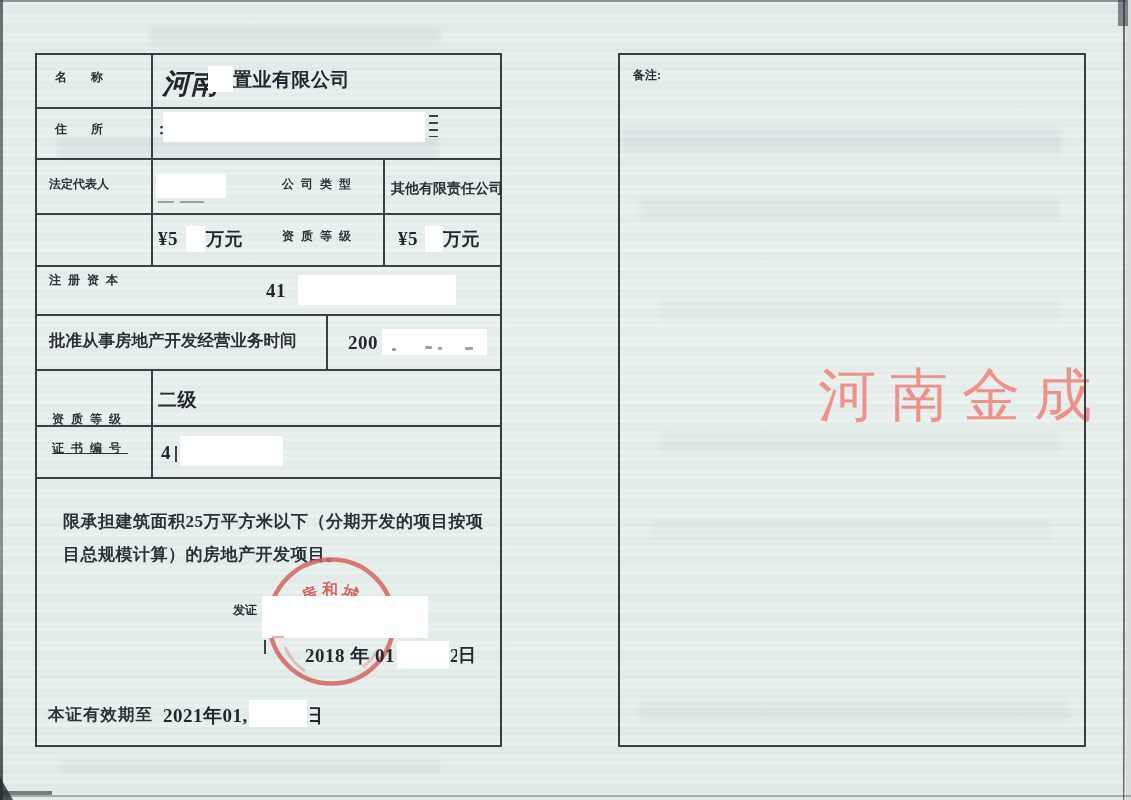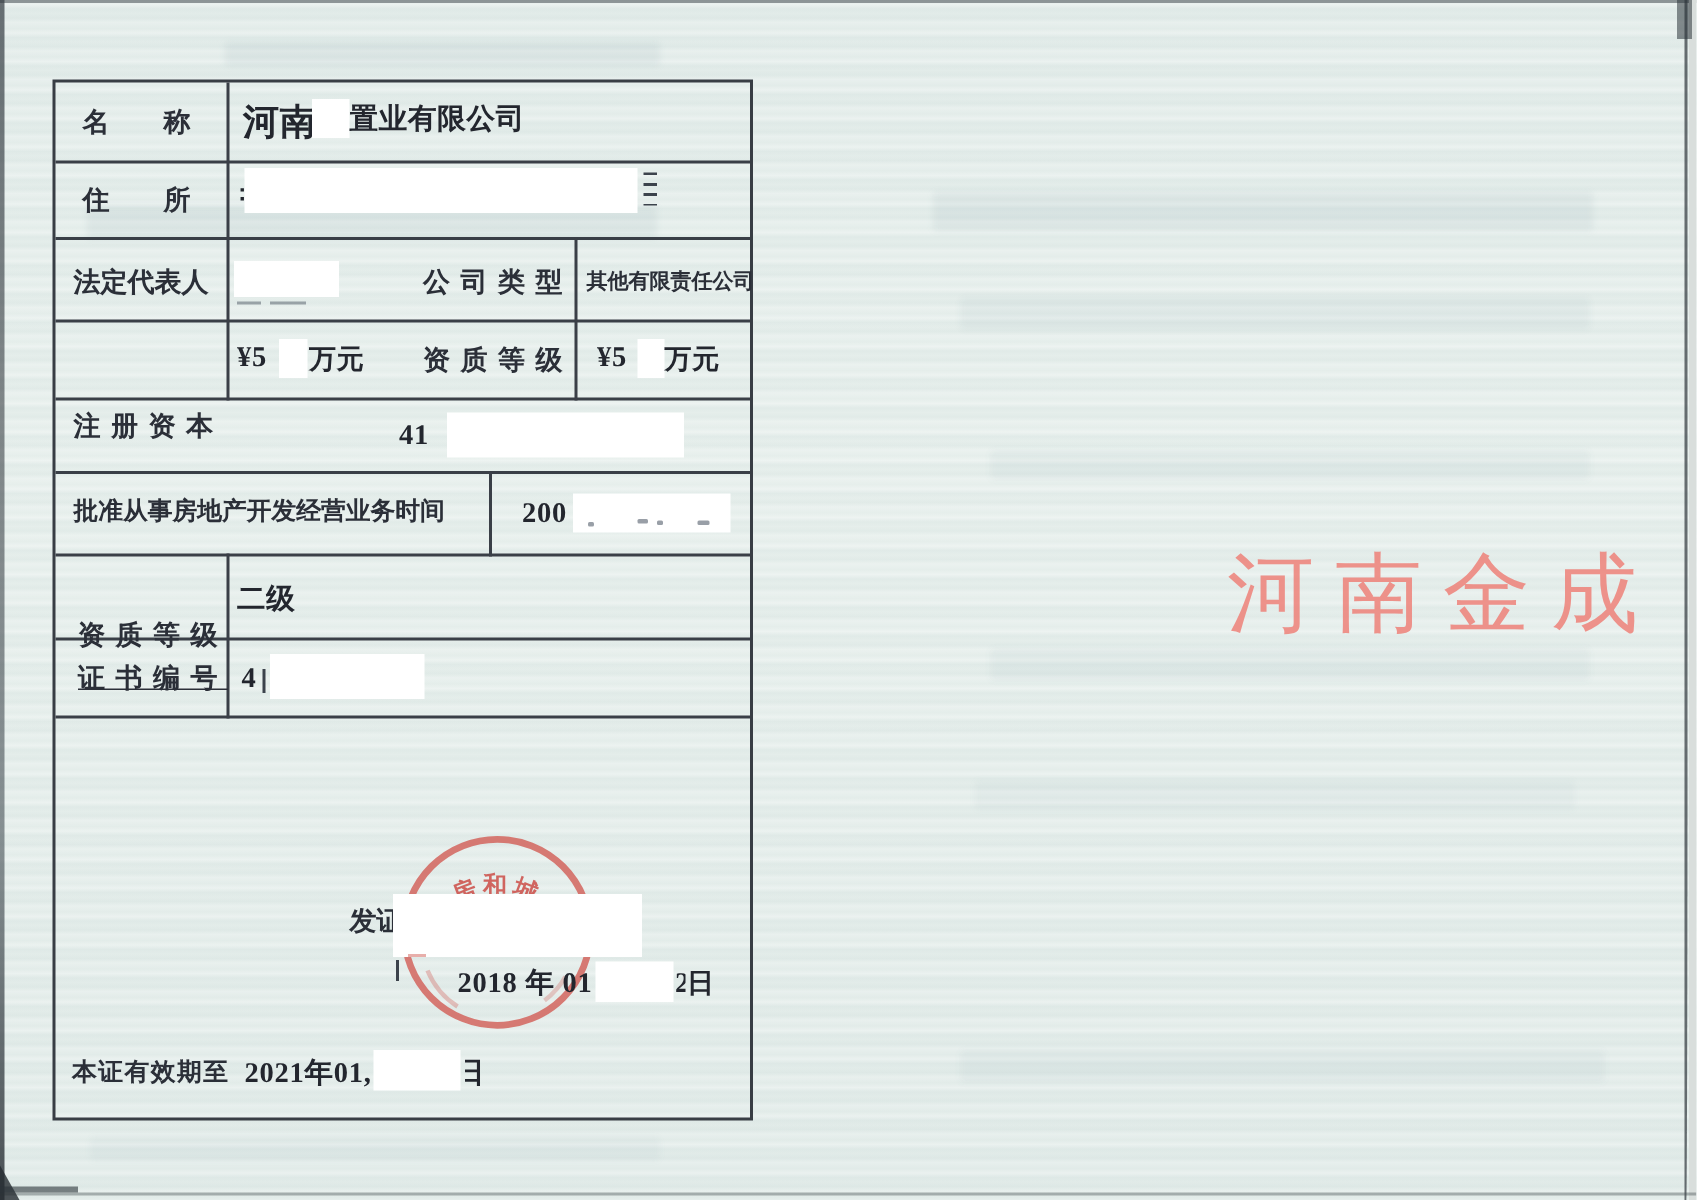--- a/index.html
+++ b/index.html
@@ -17,21 +17,21 @@
     color:#2b2f38;
   }
   .abs{position:absolute;}
   .ghost{position:absolute;background:rgba(110,140,152,.09);filter:blur(2px);border-radius:3px;}
   
   .panel{position:absolute;border:2px solid #383d44;background:transparent;}
   
   .hl{position:absolute;left:0;height:2px;background:#3a3f47;width:463px;}
   .vl{position:absolute;width:2px;background:#3a3f47;}
   
-  .lbl{position:absolute;font-size:18px;font-weight:700;line-height:1.15;white-space:nowrap;color:#2b2f38;}
+  .lbl{position:absolute;font-size:12px;font-weight:700;line-height:1.15;white-space:nowrap;color:#2b2f38;}
   .val{position:absolute;font-size:19px;font-weight:700;line-height:1.1;white-space:nowrap;color:#23262e;letter-spacing:.5px;}
   .ls7{letter-spacing:7px;}
   .ls1{letter-spacing:1px;}
   .small{font-size:14px;font-weight:700;letter-spacing:0;}
   
   .wbox{position:absolute;background:#ffffff;}
   
   .fragbar{position:absolute;background:#3c434c;}
   .fraglines{position:absolute;width:9px;height:22px;
     background:repeating-linear-gradient(180deg,#3c434c 0 2px,transparent 2px 7px);}
@@ -82,21 +82,21 @@
     <div class="hl" style="top:314px;"></div>
     <div class="hl" style="top:370px;"></div>
     <div class="hl" style="top:422px;"></div>
 
     <div class="vl" style="left:114px;top:0;height:212px;"></div>
     <div class="vl" style="left:114px;top:314px;height:110px;"></div>
     <div class="vl" style="left:346px;top:103px;height:109px;"></div>
     <div class="vl" style="left:289px;top:259px;height:57px;"></div>
 
     <div class="lbl" style="left:18px;top:16px;">名　　称</div>
-    <div class="val" style="left:125px;top:14px;font-size:24px;">河南</div>
+    <div class="val" style="left:125px;top:14px;font-size:28px;font-style:italic;">河南</div>
     <div class="wbox" style="left:171px;top:11px;width:25px;height:26px;"></div>
     <div class="val" style="left:196px;top:15px;">置业有限公司</div>
 
     <div class="lbl" style="left:18px;top:68px;">住　　所</div>
     <div class="val" style="left:117px;top:66px;font-size:15px;">：</div>
     <div class="wbox" style="left:126px;top:57px;width:262px;height:30px;"></div>
     <div class="fraglines" style="left:392px;top:60px;"></div>
 
     <div class="lbl" style="left:12px;top:123px;">法定代表人</div>
     <div class="wbox" style="left:119px;top:119px;width:70px;height:24px;"></div>
@@ -126,20 +126,21 @@
     <div class="dot" style="left:428px;top:292px;width:8px;"></div>
 
     <div class="lbl ls7" style="left:15px;top:334px;margin-top:24px;">资质等级</div>
     <div class="val" style="left:121px;top:335px;">二级</div>
 
     <div class="lbl ls7" style="left:15px;top:387px;text-decoration:underline;">证书编号</div>
     <div class="val" style="left:124px;top:388px;">4</div>
     <div class="fragbar" style="left:138px;top:391px;width:2px;height:16px;"></div>
     <div class="wbox" style="left:143px;top:381px;width:103px;height:30px;"></div>
 
+    <div class="restriction" style="left:26px;top:450px;">限承担建筑面积25万平方米以下（分期开发的项目按项目总规模计算）的房地产开发项目。</div>
 
     <svg class="abs" style="left:228px;top:500px;" width="133" height="133" viewBox="0 0 133 133">
       <defs>
           <path id="arcTop" d="M 16 80 A 52 52 0 0 1 117 80" fill="none"></path>
         </defs>
       <circle cx="66.5" cy="66.5" r="62" fill="none" stroke="rgba(210,95,88,.82)" stroke-width="4.5"></circle>
       <text font-size="16" font-weight="bold" fill="rgba(205,85,80,.9)" letter-spacing="3" font-family="Liberation Serif, DejaVu Serif, serif">
         <textPath href="#arcTop" startOffset="50%" text-anchor="middle">住房和城乡</textPath>
       </text>
       <path d="M 20 92 A 52 52 0 0 0 40 116" fill="none" stroke="rgba(210,95,88,.35)" stroke-width="3"></path>
@@ -159,20 +160,23 @@
     <div class="val" style="left:421px;top:591px;font-size:18px;">日</div>
 
     <div class="lbl ls1" style="left:11px;top:651px;font-size:16.5px;">本证有效期至</div>
     <div class="val" style="left:126px;top:651px;">2021年01,</div>
     <div class="wbox" style="left:212px;top:645px;width:58px;height:27px;"></div>
     <div class="clip" style="left:273px;top:651px;width:13px;height:22px;">
       <span class="val" style="position:static;margin-left:-6px;display:inline-block;">日</span>
     </div>
   </div>
 
+  <div class="panel" style="left:618px;top:53px;width:464px;height:690px;">
+    <div class="lbl" style="left:13px;top:14px;">备注:</div>
+  </div>
 
   <div class="edge-left"></div>
   <div class="edge-top"></div>
   <div class="edge-right-band"></div>
   <div class="edge-right-line"></div>
   <div class="edge-corner-tr"></div>
   <div class="edge-bottom"></div>
   <div class="edge-wedge"></div>
   <div class="edge-bl-seg"></div>
 

